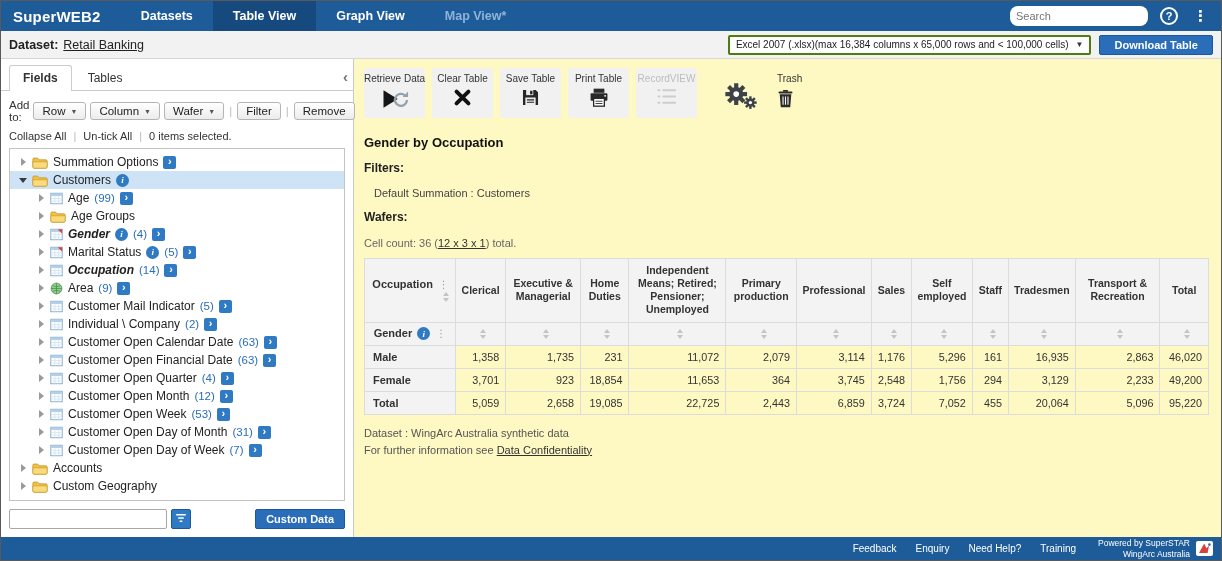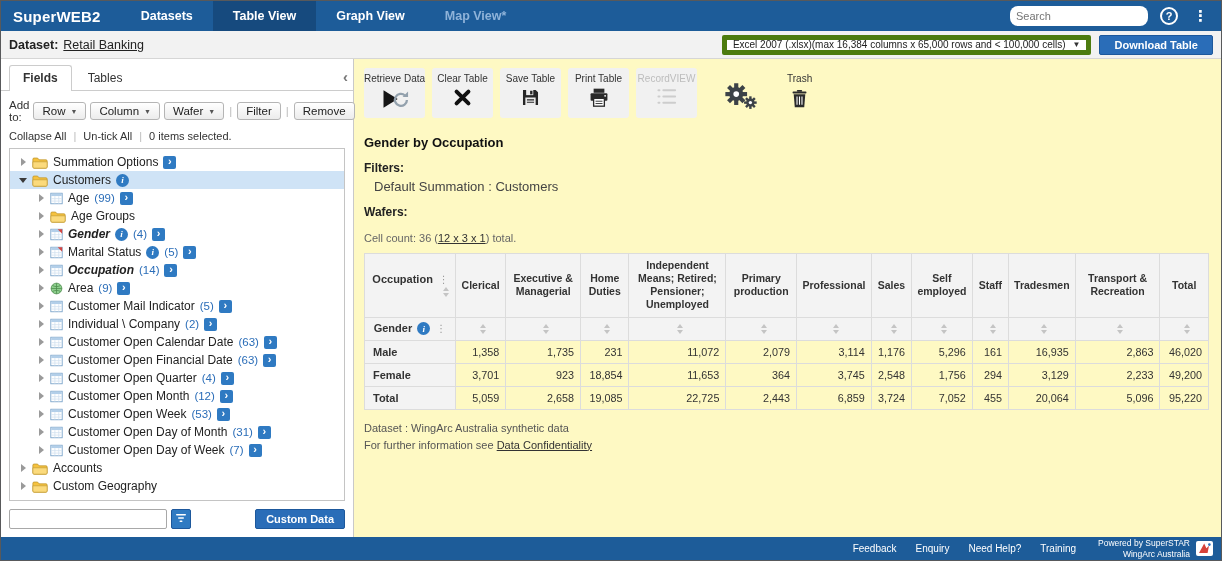--- a/index.html
+++ b/index.html
@@ -19,21 +19,21 @@
   .search-wrap{display:flex;background:#fff;border-radius:8px;height:20px;width:138px;overflow:hidden}
   .search-input{border:none;outline:none;flex:1;font-size:11px;padding:0 6px;color:#333}
   .help-btn{width:18px;height:18px;border:2px solid #fff;border-radius:50%;display:flex;align-items:center;justify-content:center;font-size:11px;font-weight:bold;cursor:pointer}
   .kebab{font-size:15px;font-weight:bold;cursor:pointer;padding:0 3px}
 
   
   .dataset-bar{flex:0 0 28px;background:#f2f2f2;border-bottom:1px solid #d6d6d6;display:flex;align-items:center;padding:0 8px}
   .ds-label{font-size:12.5px;font-weight:bold;margin-right:5px}
   .ds-name{font-size:12.5px;text-decoration:underline;cursor:pointer}
   .ds-right{margin-left:auto;display:flex;align-items:center;gap:8px}
-  .export-select{display:flex;align-items:center;background:#fff;border:5px solid #4d7c0f;border-radius:2px;height:20px;padding:0 6px;font-size:10px;color:#222;cursor:pointer;gap:7px;white-space:nowrap}
+  .export-select{display:flex;align-items:center;background:#fff;border:2px solid #4d7c0f;border-radius:2px;height:20px;padding:0 6px;font-size:10px;color:#222;cursor:pointer;gap:7px;white-space:nowrap}
   .export-caret{font-size:8px;color:#333}
   .blue-btn{background:#2a6db8;color:#fff;font-size:11px;font-weight:bold;border:1px solid #1d589c;border-radius:2px;display:inline-flex;align-items:center;cursor:pointer}
   .download-btn{height:20px;padding:0 14px}
 
   
   .body{flex:1;display:flex;min-height:0}
   .sidebar{width:353px;flex:0 0 353px;border-right:1px solid #c9c9c9;display:flex;flex-direction:column;position:relative;background:#fff}
   .collapse-chevron{position:absolute;right:5px;top:10px;color:#777;font-size:15px;font-weight:bold;cursor:pointer;line-height:1}
   .side-tabs{display:flex;border-bottom:1px solid #ccc;padding:6px 8px 0;gap:2px}
   .side-tab{font-size:12px;padding:5px 13px;border:1px solid transparent;border-bottom:none;color:#333;cursor:pointer;border-radius:3px 3px 0 0;background:none}
@@ -65,25 +65,25 @@
   
   .main{flex:1;padding:9px 12px 0 10px;overflow:hidden;display:flex;flex-direction:column;background:#fef9c3}
   .toolbar{display:flex;align-items:flex-start}
   .toolbar-boxes{display:flex;gap:7px}
   .tool-btn{width:61px;height:50px;background:#f1f1f1;border-radius:3px;display:flex;flex-direction:column;align-items:center;padding-top:5px;cursor:pointer}
   .tool-btn .tl{font-size:10px;color:#333;margin-bottom:4px;white-space:nowrap}
   .tool-btn.disabled{cursor:default}
   .tool-btn.disabled .tl{color:#bdbdbd}
   .ti{display:flex;align-items:center;justify-content:center}
   .gears-wrap{margin-left:26px;margin-top:13px;cursor:pointer}
-  .trash-wrap{margin-left:30px;display:flex;flex-direction:column;align-items:center;padding-top:5px;cursor:pointer}
+  .trash-wrap{margin-left:20px;display:flex;flex-direction:column;padding-top:5px;cursor:pointer}
   .trash-wrap .tl{font-size:10px;color:#333;margin-bottom:5px}
   .table-title{font-size:13px;font-weight:bold;color:#111;margin:17px 0 0}
   .meta-label{font-size:12px;font-weight:bold;color:#222;margin-top:11px}
-  .meta-value{font-size:13px;color:#444;padding-left:10px;margin-top:4px}
+  .meta-value{font-size:11px;color:#444;padding-left:10px;margin-top:12px}
   .cellcount{font-size:11px;color:#666;margin:13px 0 9px}
   .u-link{color:#333;text-decoration:underline;cursor:pointer}
 
   table.data-table{border-collapse:collapse;table-layout:fixed}
   .data-table th,.data-table td{border:1px solid #dcdcdc}
   th.corner{background:#f3f3f3;text-align:right;padding:6px 6px;font-size:11px;font-weight:bold;color:#333;vertical-align:middle}
   th.col-head{background:#f3f3f3;font-weight:bold;text-align:center;padding:5px 4px;vertical-align:middle;font-size:10.5px;color:#333;line-height:1.25}
   .hdots{color:#9a9a9a;font-size:10px;margin-left:6px;cursor:pointer;font-weight:normal}
   .sortw{display:inline-flex;flex-direction:column;align-items:center;gap:2px;margin-left:5px;vertical-align:middle;cursor:pointer}
   .tu{width:0;height:0;border-left:3.5px solid transparent;border-right:3.5px solid transparent;border-bottom:4px solid #c4c4c4;display:block}

